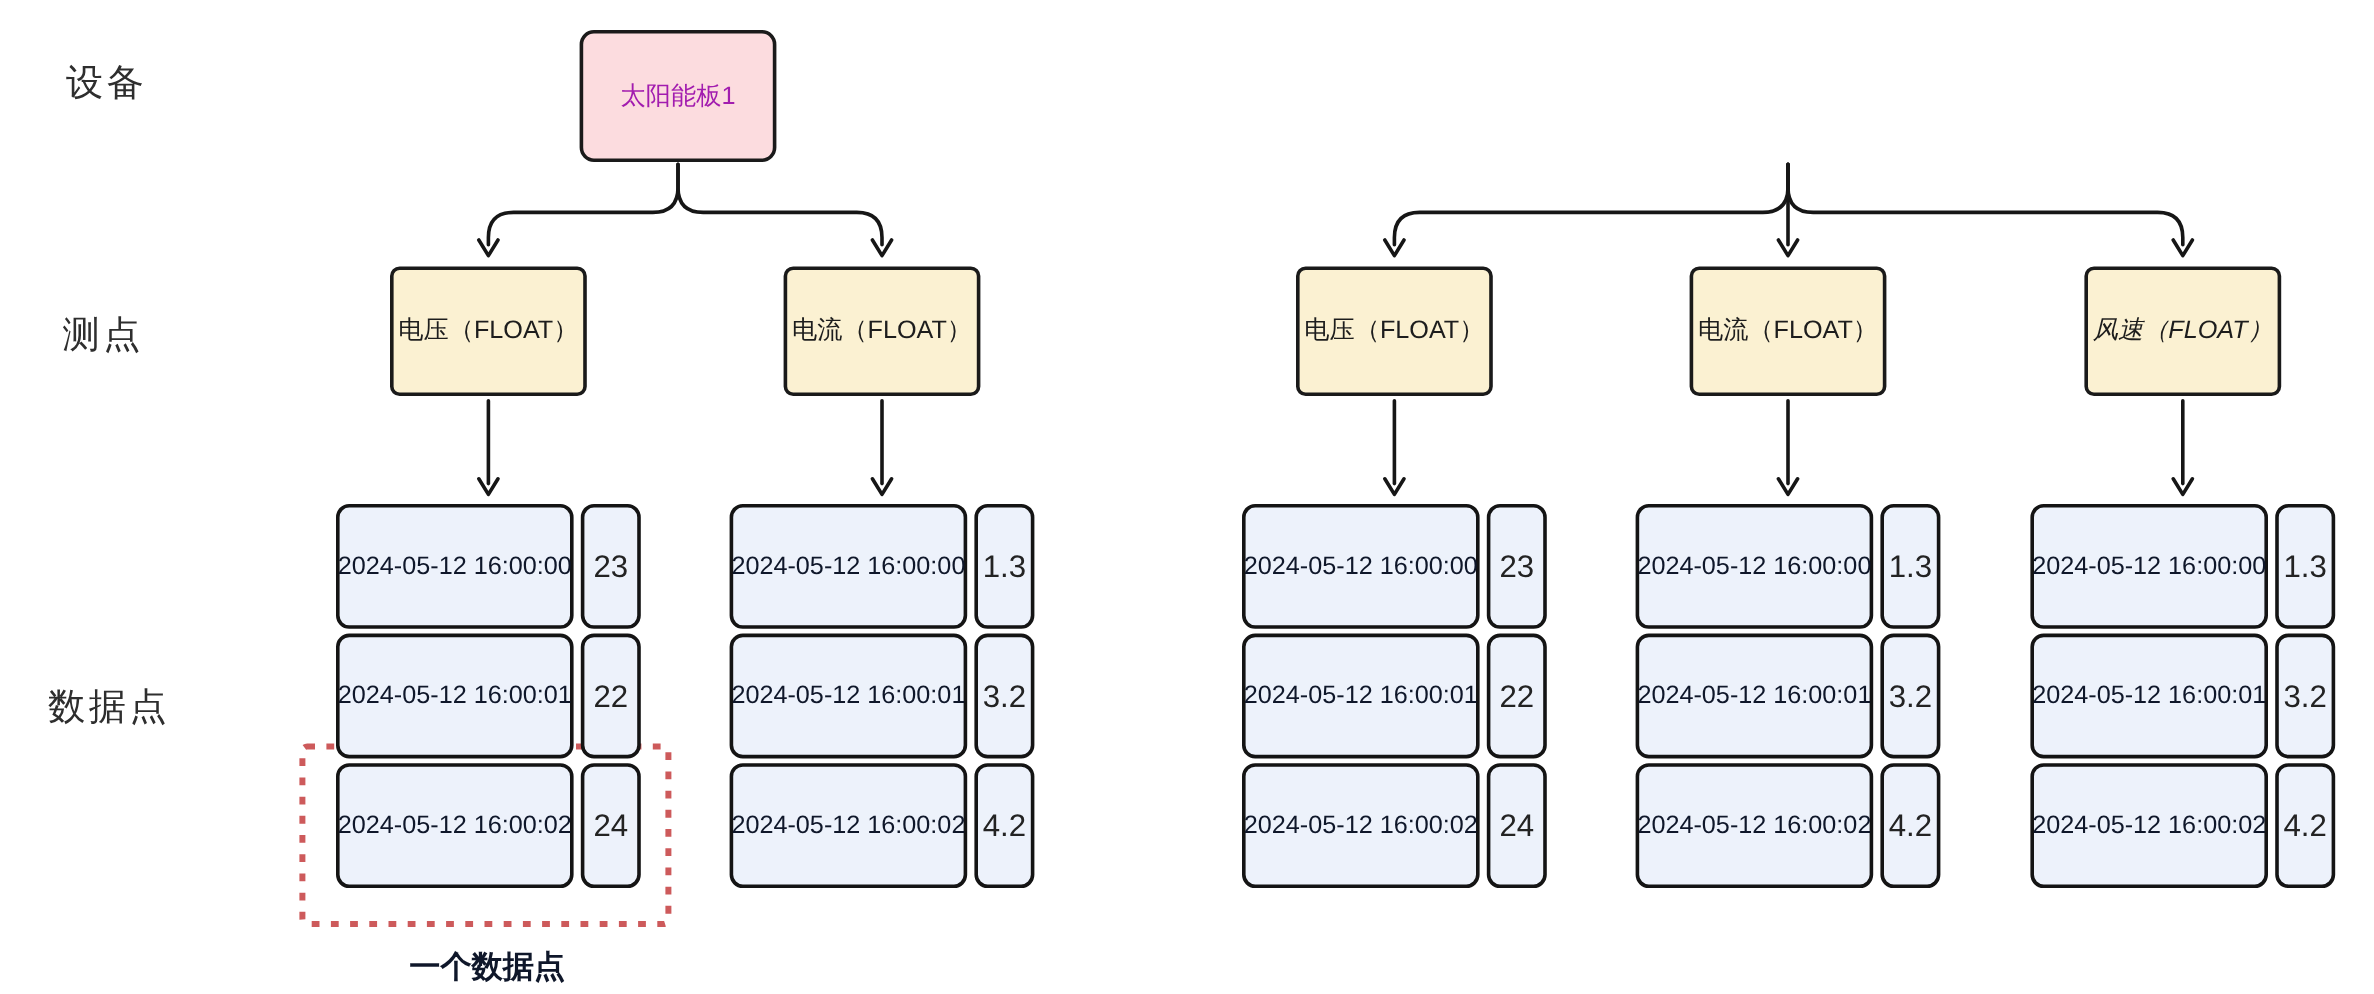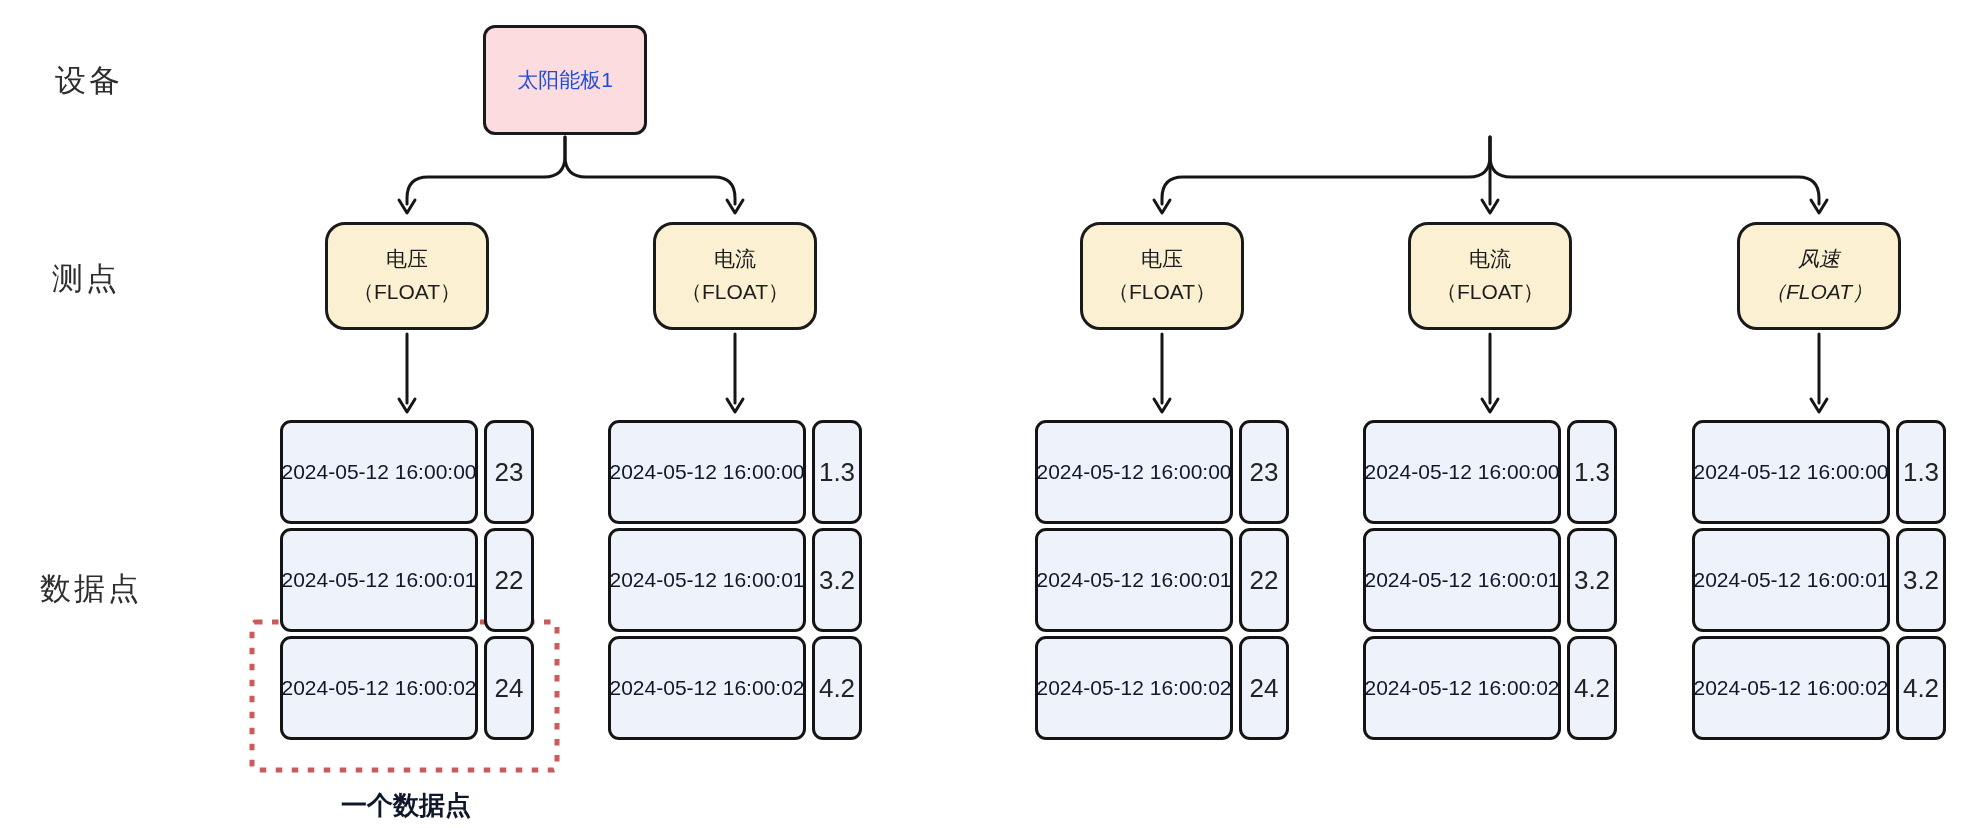--- a/index.html
+++ b/index.html
@@ -9,26 +9,26 @@
   }
   .overlay{position:absolute;left:0;top:0;width:1978px;height:828px;}
   .row-label{
     position:absolute;font-size:31px;color:#2e2e2e;letter-spacing:3px;
     white-space:nowrap;
   }
   .device-box{
     position:absolute;width:164px;height:110px;box-sizing:border-box;
     background:#fcdcdf;border:3px solid #1a1a1a;border-radius:12px;
     display:flex;align-items:center;justify-content:center;
-    font-size:21px;color:#1d4ed8;white-space:nowrap;
+    font-size:21px;color:#a21caf;white-space:nowrap;
   }
   .measure-box{
     position:absolute;width:164px;height:108px;box-sizing:border-box;
-    background:#fbf1d2;border:3px solid #1a1a1a;border-radius:20px;
-    display:flex;flex-direction:column;align-items:center;justify-content:center;
+    background:#fbf1d2;border:3px solid #1a1a1a;border-radius:8px;
+    display:flex;flex-direction:row;align-items:center;justify-content:center;
     font-size:21px;color:#1d1d1d;line-height:1.55;white-space:nowrap;
   }
   .ts-cell{
     position:absolute;width:198px;height:104px;box-sizing:border-box;
     background:#edf2fb;border:3.5px solid #141414;border-radius:11px;
     display:flex;align-items:center;justify-content:center;
     font-size:21px;color:#0f172a;white-space:nowrap;
   }
   .val-cell{
     position:absolute;width:50px;height:104px;box-sizing:border-box;
@@ -70,21 +70,21 @@
     <path class="connector" d="M1162 334 L1162 403"></path>
     <polyline class="arrowhead" points="1154,399 1162,412 1170,399"></polyline>
     <path class="connector" d="M1490 334 L1490 403"></path>
     <polyline class="arrowhead" points="1482,399 1490,412 1498,399"></polyline>
     <path class="connector" d="M1819 334 L1819 403"></path>
     <polyline class="arrowhead" points="1811,399 1819,412 1827,399"></polyline>
 
     <rect class="highlight" x="252" y="622" width="305" height="148" rx="4" stroke-dasharray="6.5 9.5"></rect>
   </svg>
 
-  <div class="row-label" style="left:55px;top:60px;">设备</div>
+  <div class="row-label" style="left:55px;top:48px;">设备</div>
   <div class="row-label" style="left:52px;top:258px;font-family:Liberation Serif, serif;">测点</div>
   <div class="row-label" style="left:40px;top:568px;">数据点</div>
 
   <div class="device-box" style="left:483px;top:25px;">
     <span>太阳能板1</span>
   </div>
 
   <div class="measure-box" style="left:325px;top:222px;">
     <span>电压</span>
     <span>（FLOAT）</span>

